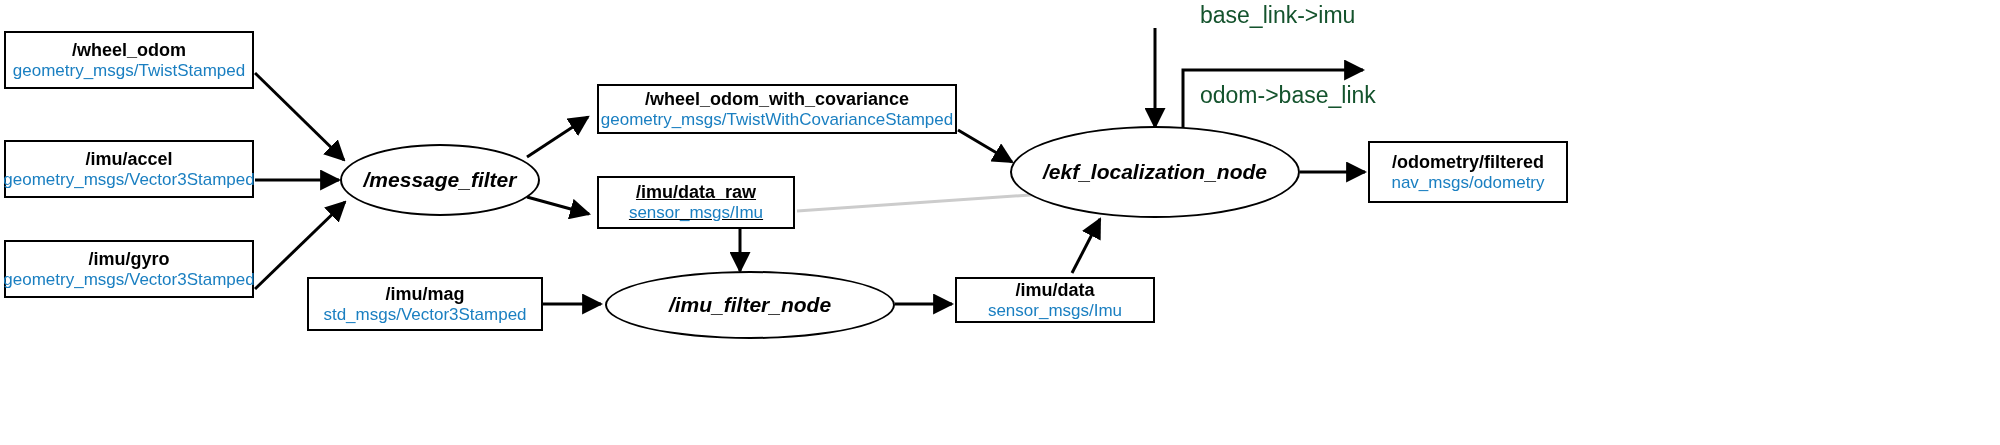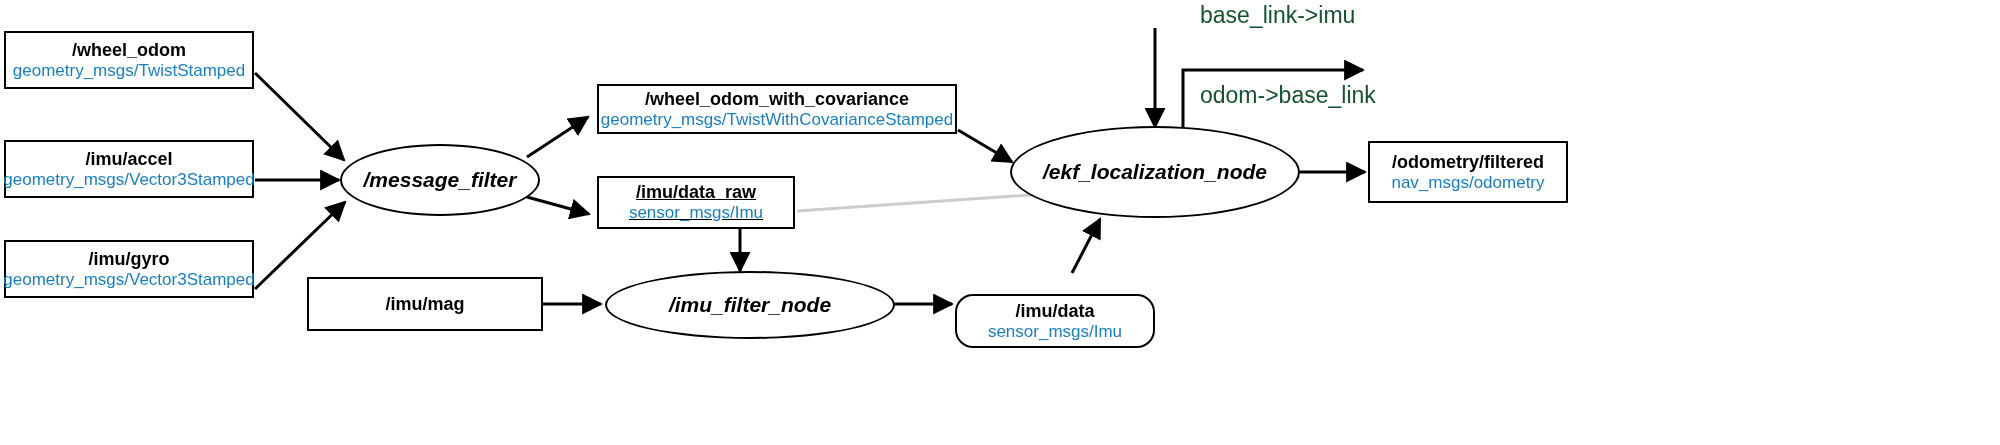--- a/index.html
+++ b/index.html
@@ -143,27 +143,28 @@
     <span class="msgtype">geometry_msgs/TwistWithCovarianceStamped</span>
   </div>
 
   <div class="node-box" style="left:597px; top:176px; width:198px; height:53px;text-decoration:underline;">
     <span class="topic">/imu/data_raw</span>
     <span class="msgtype">sensor_msgs/Imu</span>
   </div>
 
   <div class="node-box" style="left:307px; top:277px; width:236px; height:54px;">
     <span class="topic">/imu/mag</span>
+    <span class="msgtype">std_msgs/Vector3Stamped</span>
   </div>
 
   <div class="node-ellipse" style="left:605px; top:271px; width:290px; height:68px;">
     <span class="nodename">/imu_filter_node</span>
   </div>
 
-  <div class="node-box" style="left:955px; top:294px; width:200px; height:54px;border-radius:18px;">
+  <div class="node-box" style="left:955px; top:277px; width:200px; height:46px;">
     <span class="topic">/imu/data</span>
     <span class="msgtype">sensor_msgs/Imu</span>
   </div>
 
   <div class="node-ellipse" style="left:1010px; top:126px; width:290px; height:92px;">
     <span class="nodename">/ekf_localization_node</span>
   </div>
 
 
   <div class="node-box" style="left:1368px; top:141px; width:200px; height:62px;">

